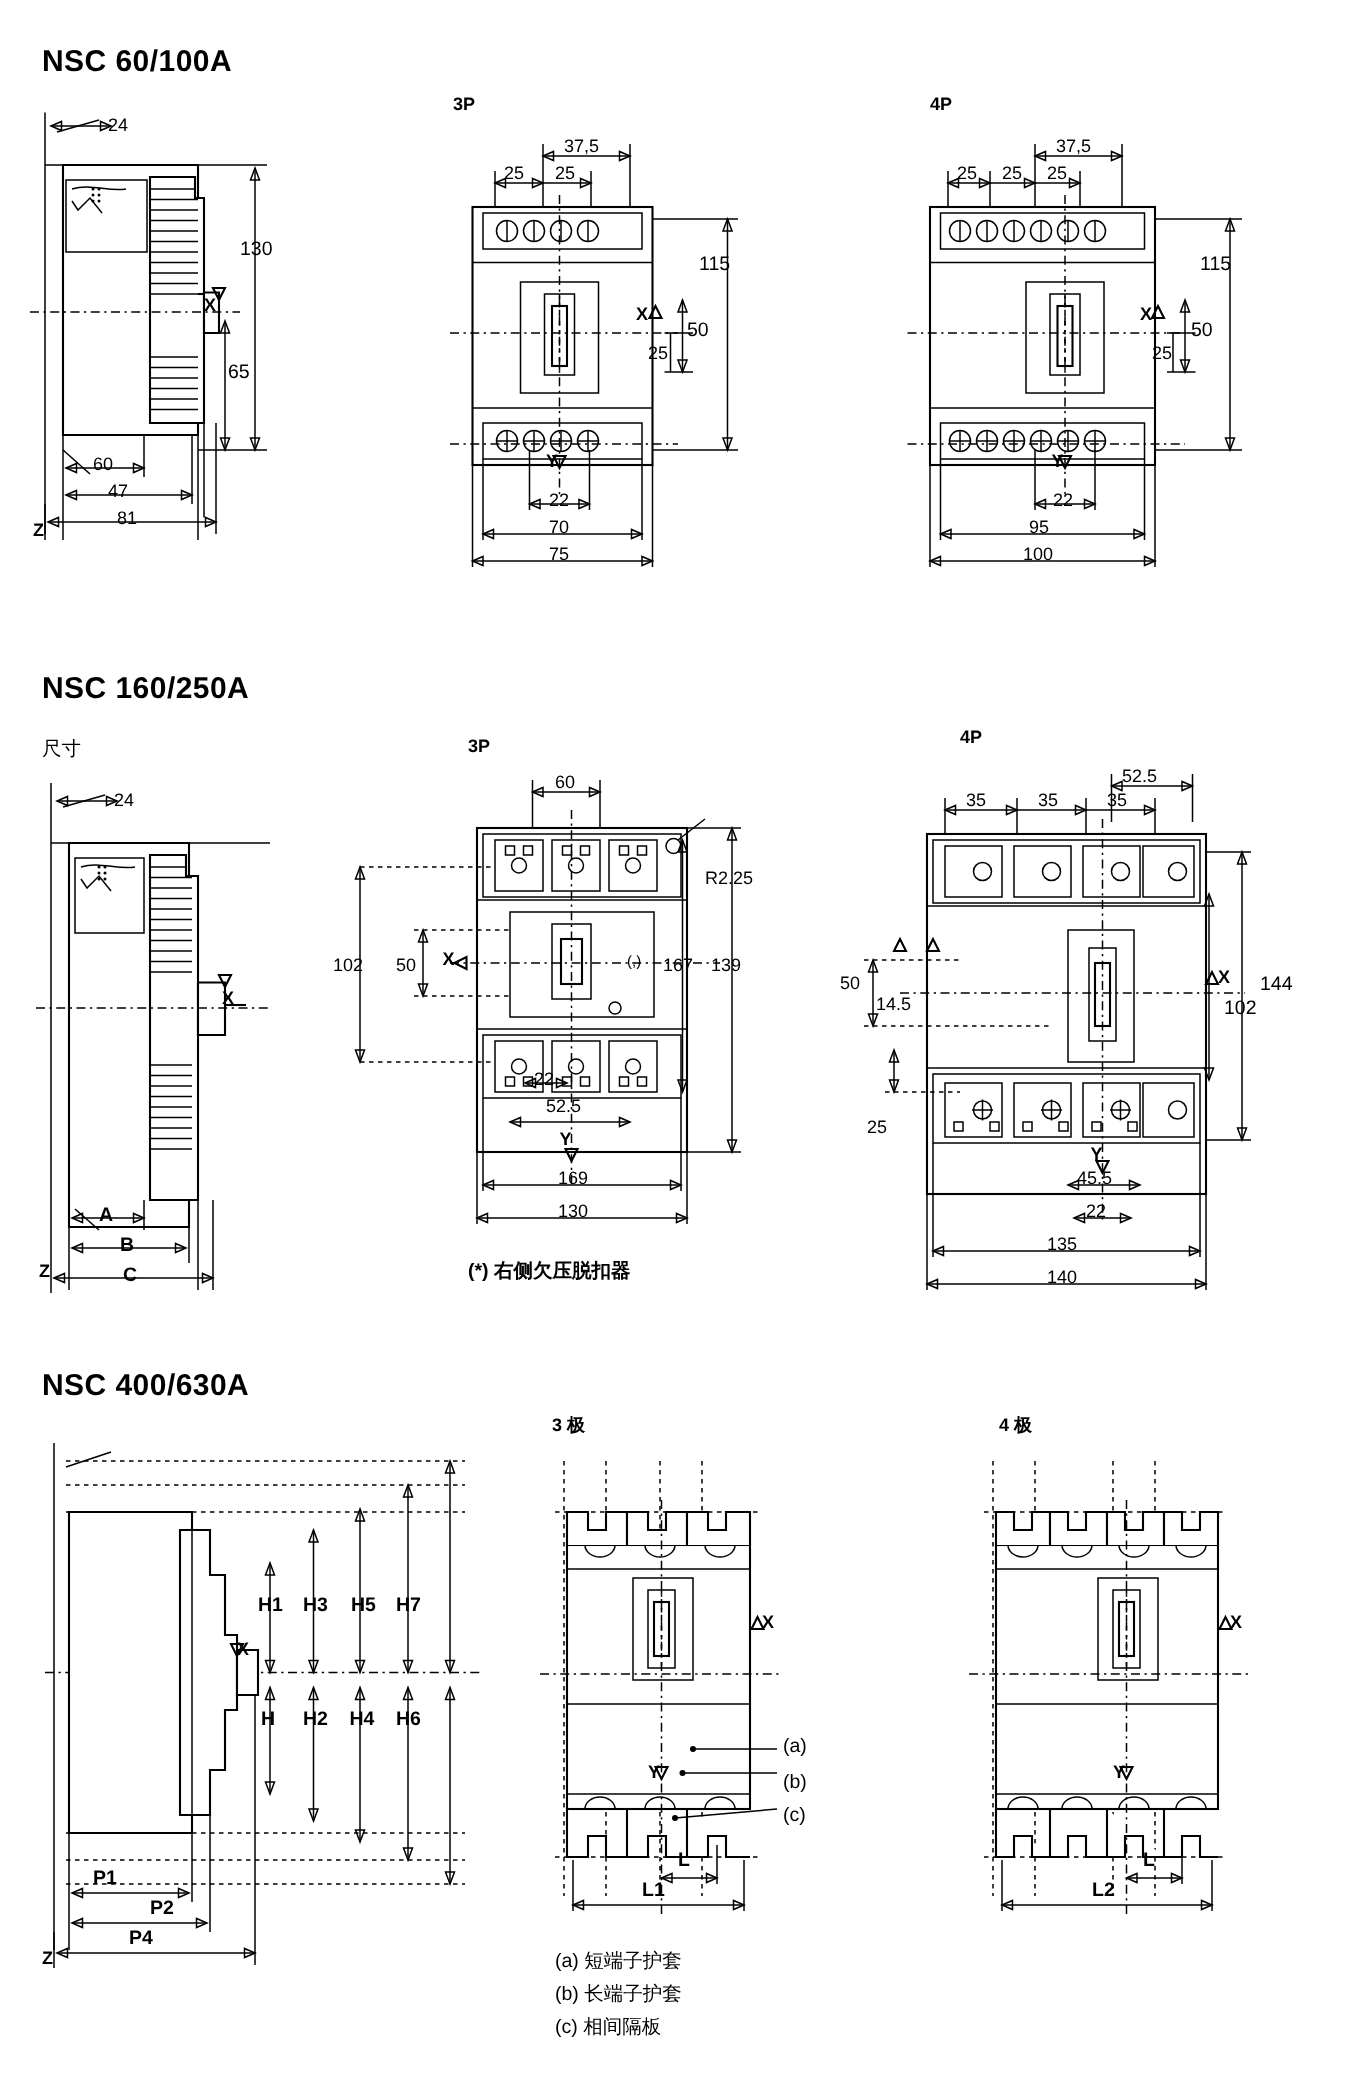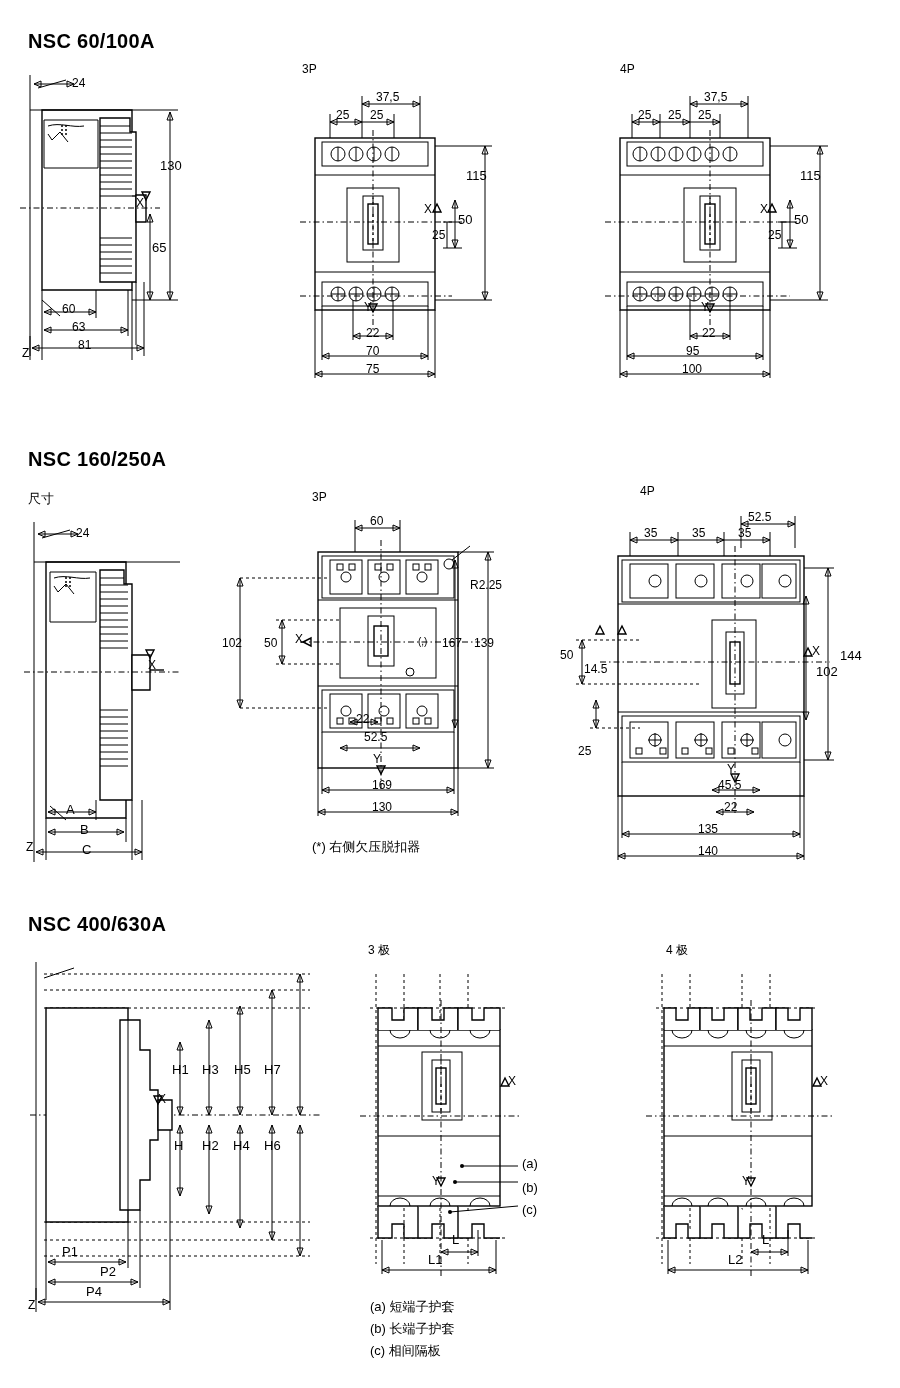--- a/index.html
+++ b/index.html
@@ -1,20 +1,20 @@
 <!DOCTYPE html>
 <html><head>
 <meta charset="utf-8">
 <style>
   html,body{margin:0;padding:0;background:#fff;}
   body{width:900px;height:1388px;font-family:"Liberation Sans",sans-serif;color:#000;position:relative;overflow:hidden;}
   .page{position:relative;width:900px;height:1388px;text-align:center;}
   .sec-title{position:absolute;font-size:20px;font-weight:bold;letter-spacing:.3px;}
   .lbl{position:absolute;font-size:12px;white-space:nowrap;}
-  .lbl.b{font-weight:normal;}
+  .lbl.b{font-weight:bold;}
   .lbl.xs{font-size:10px;}
   .lbl.big{font-size:13px;}
   svg{position:absolute;left:0;top:0;overflow:visible;}
   .ln{stroke:#000;fill:none;}
   .thin{stroke-width:1;}
   .med{stroke-width:1.4;}
   .dash{stroke-dasharray:6 3 1.5 3;}
   .dot{stroke-dasharray:3 3;}
   .fillw{fill:#fff;}
 </style>
@@ -730,21 +730,21 @@
       <path class="ln thin" d="M808,1270 l-7,-3 0,6 z" fill="#000"></path>
       <path class="ln thin" d="M668,1240 L668,1274"></path>
       <path class="ln thin" d="M808,1240 L808,1274"></path>
     </g>
   </svg>
 
   <div class="lbl" style="left:72px;top:76px;">24</div>
   <div class="lbl big" style="left:160px;top:158px;">130</div>
   <div class="lbl big" style="left:152px;top:240px;">65</div>
   <div class="lbl" style="left:62px;top:302px;">60</div>
-  <div class="lbl" style="left:72px;top:320px;">63</div>
+  <div class="lbl" style="left:72px;top:320px;">47</div>
   <div class="lbl" style="left:78px;top:338px;">81</div>
   <div class="lbl b" style="left:136px;top:196px;">X</div>
   <div class="lbl b" style="left:22px;top:346px;">Z</div>
 
   <div class="lbl" style="left:376px;top:90px;">37,5</div>
   <div class="lbl" style="left:336px;top:108px;">25</div>
   <div class="lbl" style="left:370px;top:108px;">25</div>
   <div class="lbl big" style="left:466px;top:168px;">115</div>
   <div class="lbl big" style="left:458px;top:212px;">50</div>
   <div class="lbl" style="left:432px;top:228px;">25</div>

